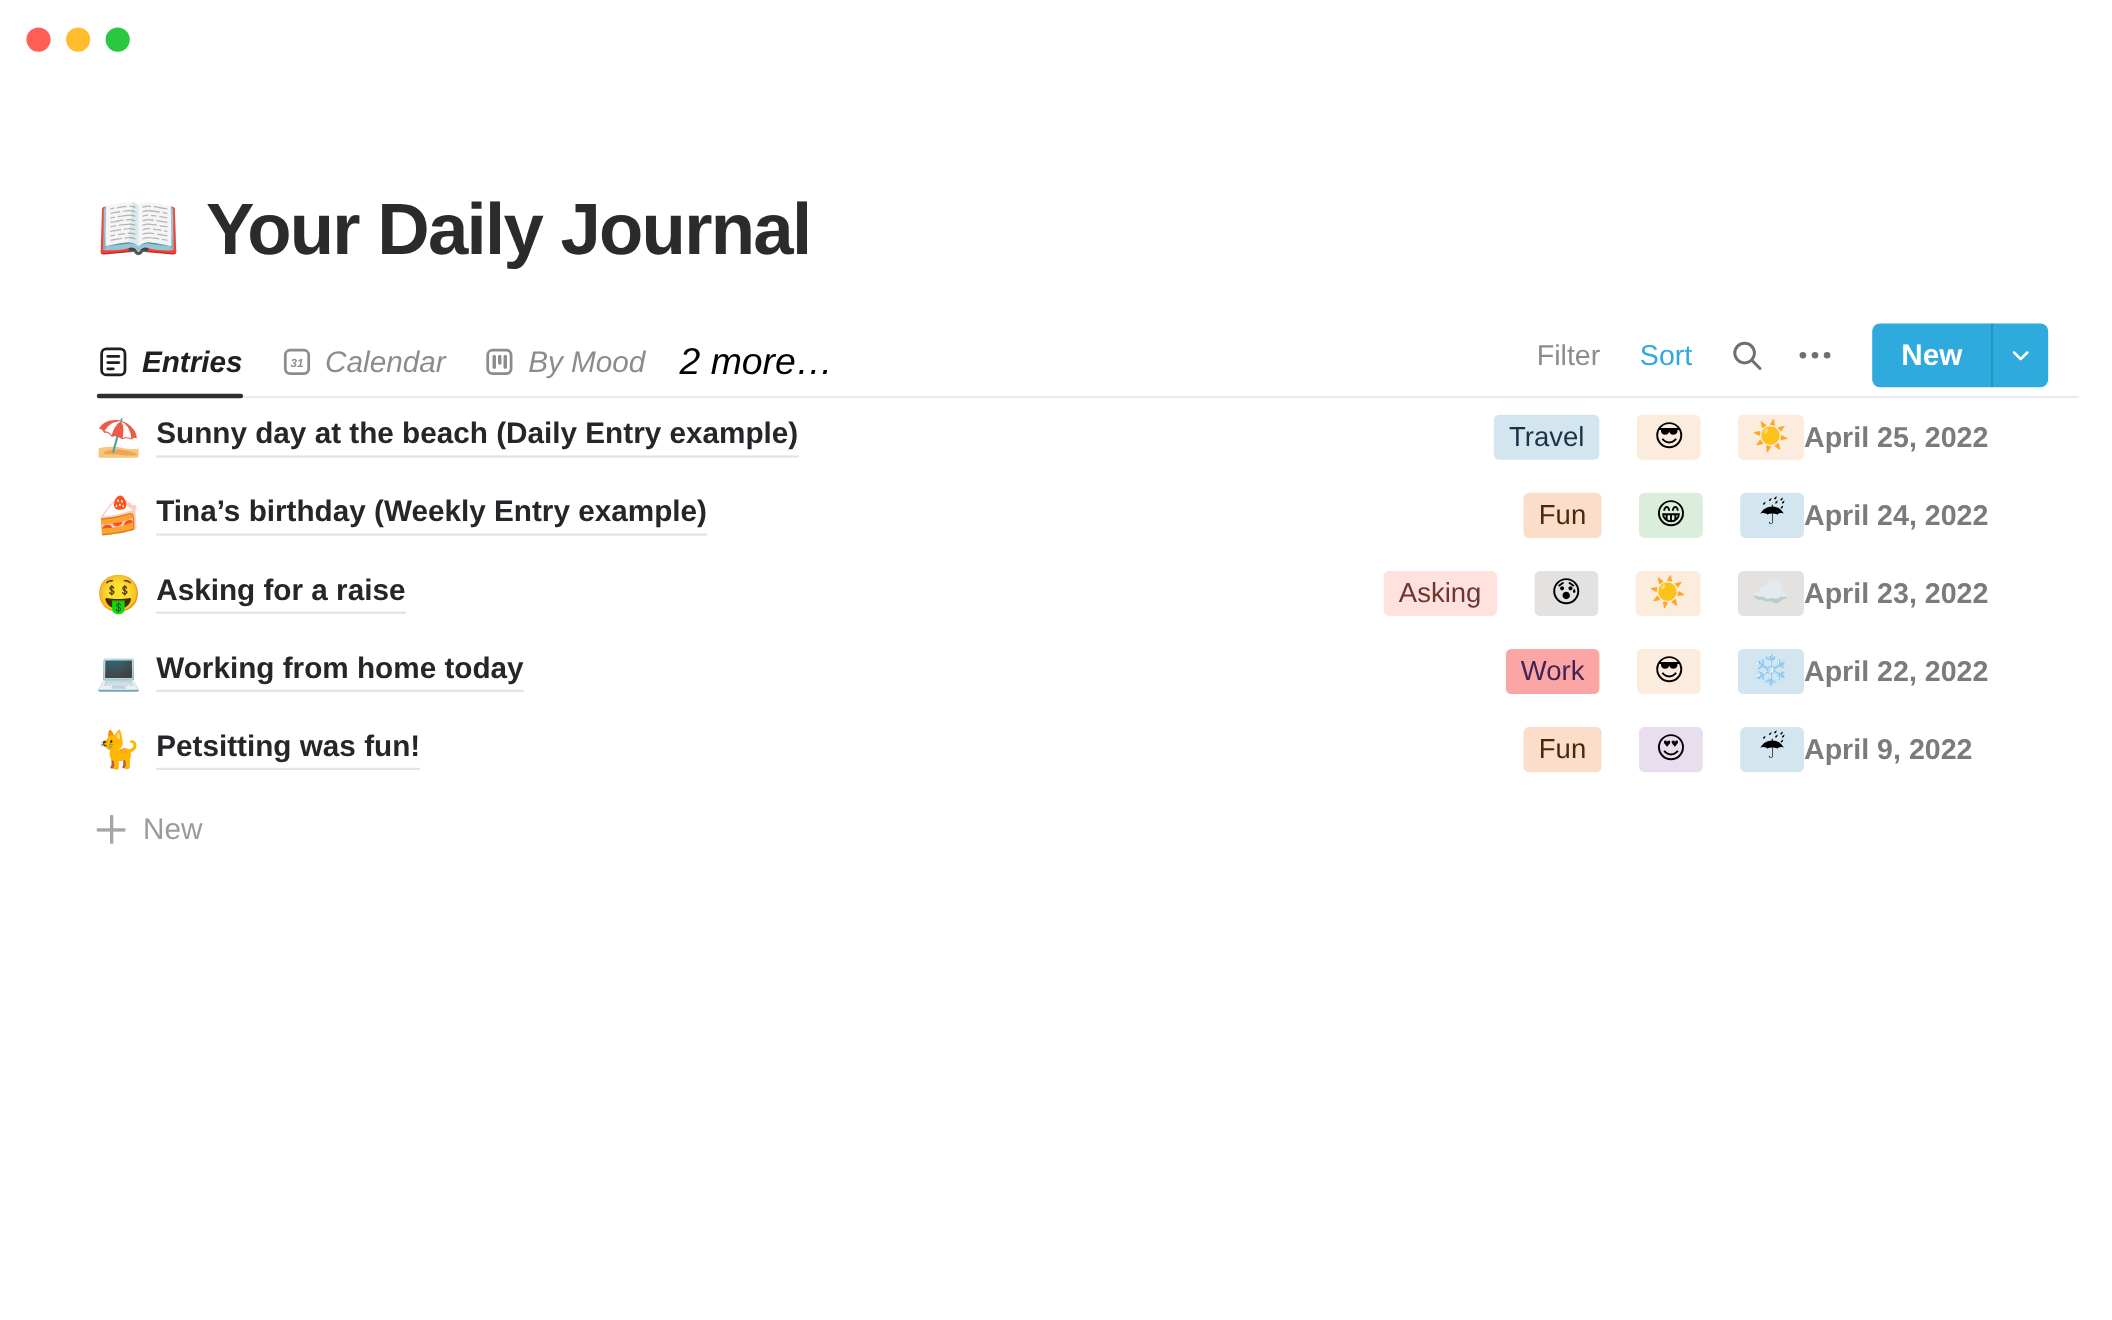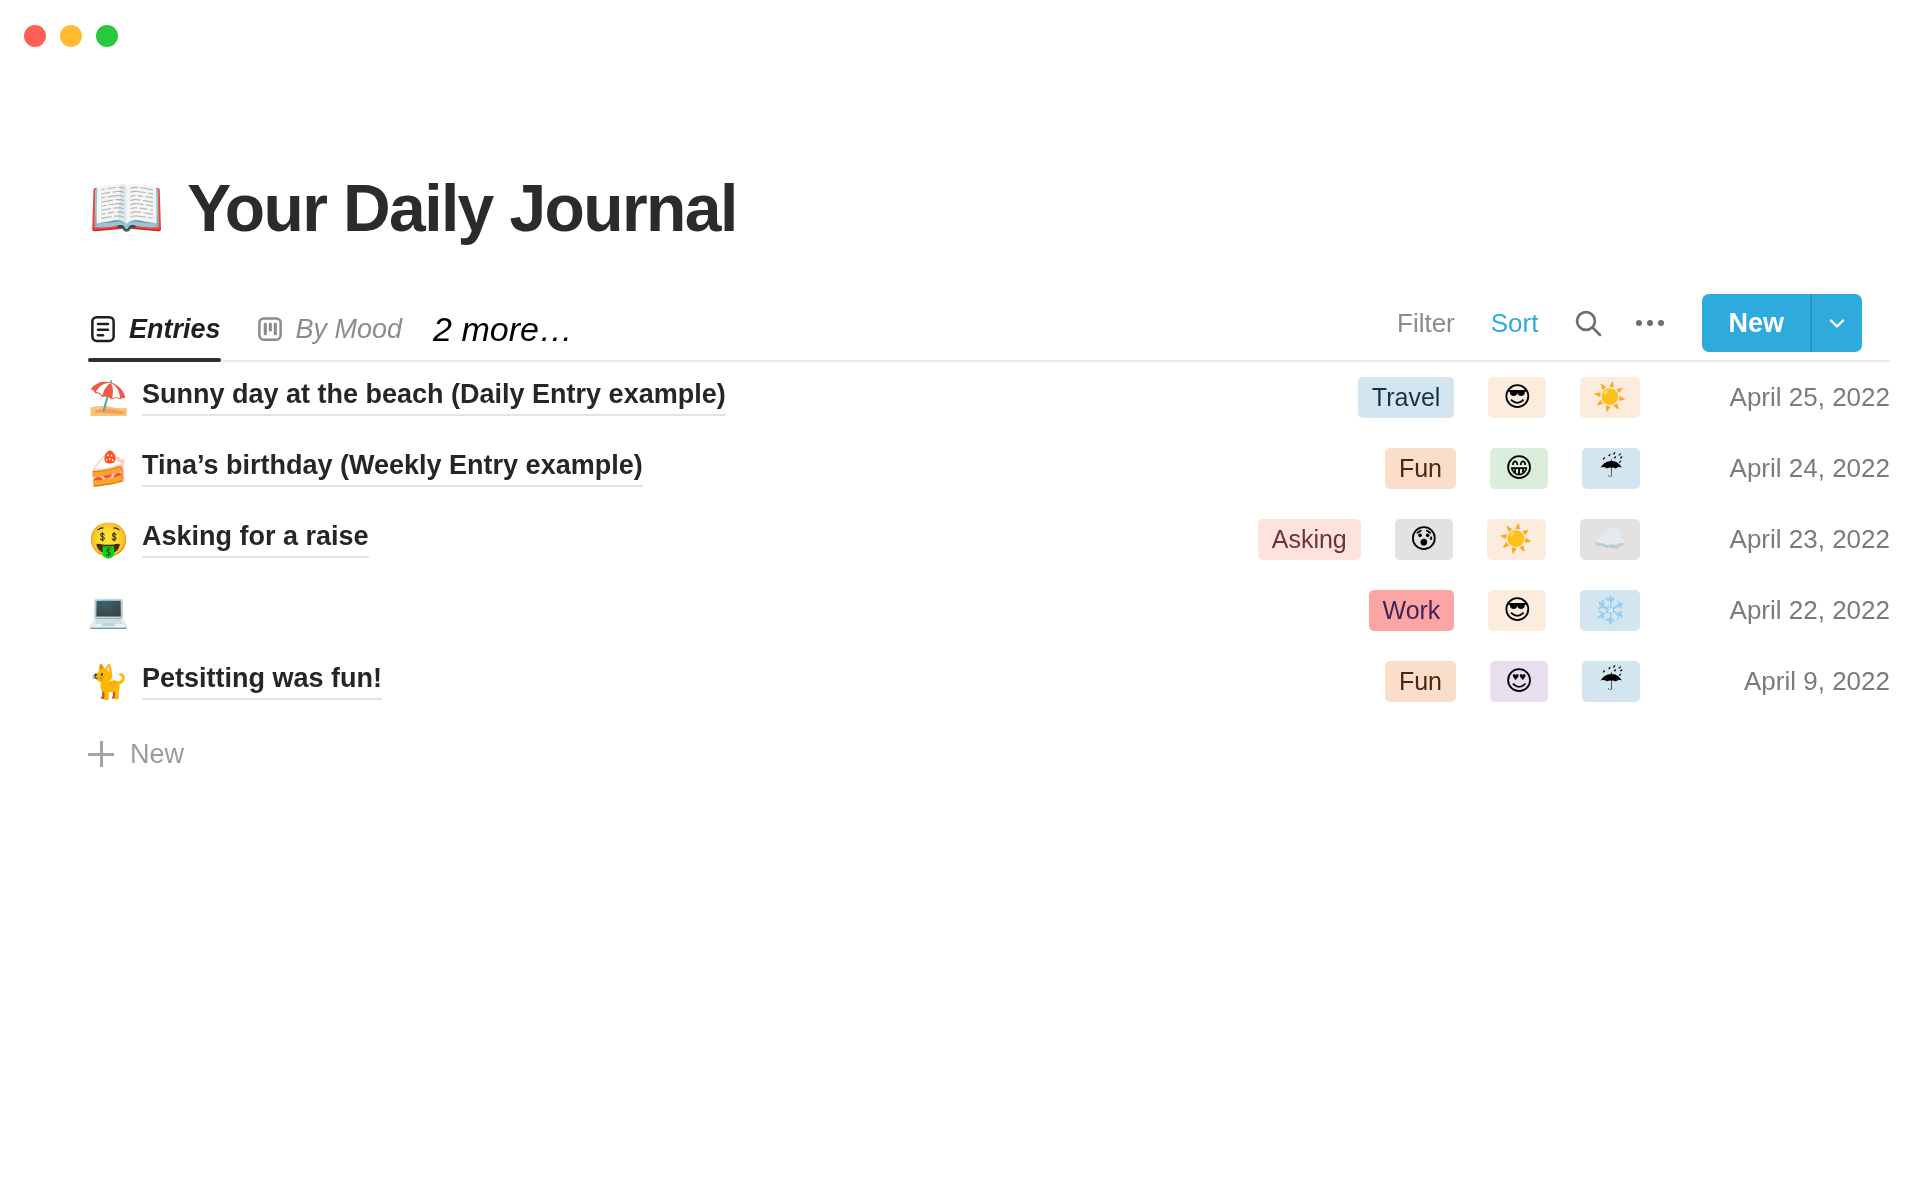--- a/index.html
+++ b/index.html
@@ -212,22 +212,23 @@
     display: flex;
     align-items: center;
     justify-content: center;
     min-width: 58px;
   }
   .cell-gap { width: 34px; flex: none; }
   .entry-date {
     font-size: 26px;
     color: #7b7b7b;
     width: 250px;
-    text-align: right;
+    text-align: left;
     white-space: nowrap;
+    font-weight: bold;
   }
 
   .new-row {
     display: flex;
     align-items: center;
     gap: 16px;
     height: 66px;
     color: #9b9b9b;
     font-size: 27px;
     cursor: pointer;
@@ -273,20 +274,29 @@
             <svg width="30" height="30" viewBox="0 0 24 24" fill="none">
               <rect x="3.5" y="2.5" width="17" height="19" rx="3.5" stroke="#1f1f1f" stroke-width="2"></rect>
               <rect x="7" y="7" width="10" height="2" rx="1" fill="#1f1f1f"></rect>
               <rect x="7" y="11.5" width="10" height="2" rx="1" fill="#1f1f1f"></rect>
               <rect x="7" y="16" width="6" height="2" rx="1" fill="#1f1f1f"></rect>
             </svg>
           </span>
           <span>Entries</span>
         </div>
 
+        <div class="tab">
+          <span class="tab-icon">
+            <svg width="30" height="30" viewBox="0 0 24 24" fill="none">
+              <rect x="3.5" y="3.5" width="17" height="17" rx="3.5" stroke="#8c8c8c" stroke-width="2"></rect>
+              <text x="12" y="16" font-size="8.5" font-family="Liberation Sans, sans-serif" font-weight="700" fill="#8c8c8c" text-anchor="middle">31</text>
+            </svg>
+          </span>
+          <span>Calendar</span>
+        </div>
 
         <div class="tab">
           <span class="tab-icon">
             <svg width="30" height="30" viewBox="0 0 24 24" fill="none">
               <rect x="3.5" y="3.5" width="17" height="17" rx="3.5" stroke="#8c8c8c" stroke-width="2"></rect>
               <rect x="7" y="7" width="2.5" height="10" rx="1" fill="#8c8c8c"></rect>
               <rect x="11" y="7" width="2.5" height="7" rx="1" fill="#8c8c8c"></rect>
               <rect x="15" y="7" width="2.5" height="10" rx="1" fill="#8c8c8c"></rect>
             </svg>
           </span>
@@ -371,20 +381,21 @@
           <span class="chip" style="background: rgb(251, 236, 221);">☀️</span>
           <span class="cell-gap"></span>
           <span class="chip" style="background: rgb(227, 226, 224);">☁️</span>
           <span class="entry-date">April 23, 2022</span>
         </div>
       </div>
 
       <div class="entry-row">
         <div class="entry-left">
           <span class="entry-emoji">💻</span>
+          <span class="entry-title">Working from home today</span>
         </div>
         <div class="entry-right">
           <span class="tag" style="background: #fca5a5; color: rgb(65, 36, 84);">Work</span>
           <span class="cell-gap"></span>
           <span class="chip" style="background: rgb(251, 236, 221);">😎</span>
           <span class="cell-gap"></span>
           <span class="chip" style="background: rgb(211, 229, 239);">❄️</span>
           <span class="entry-date">April 22, 2022</span>
         </div>
       </div>

